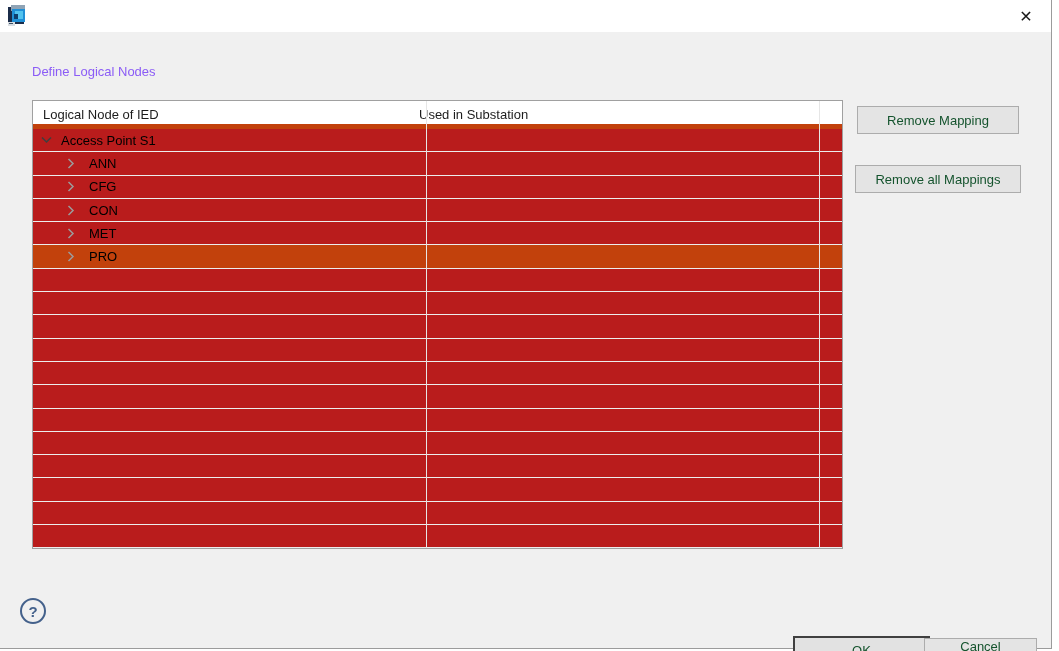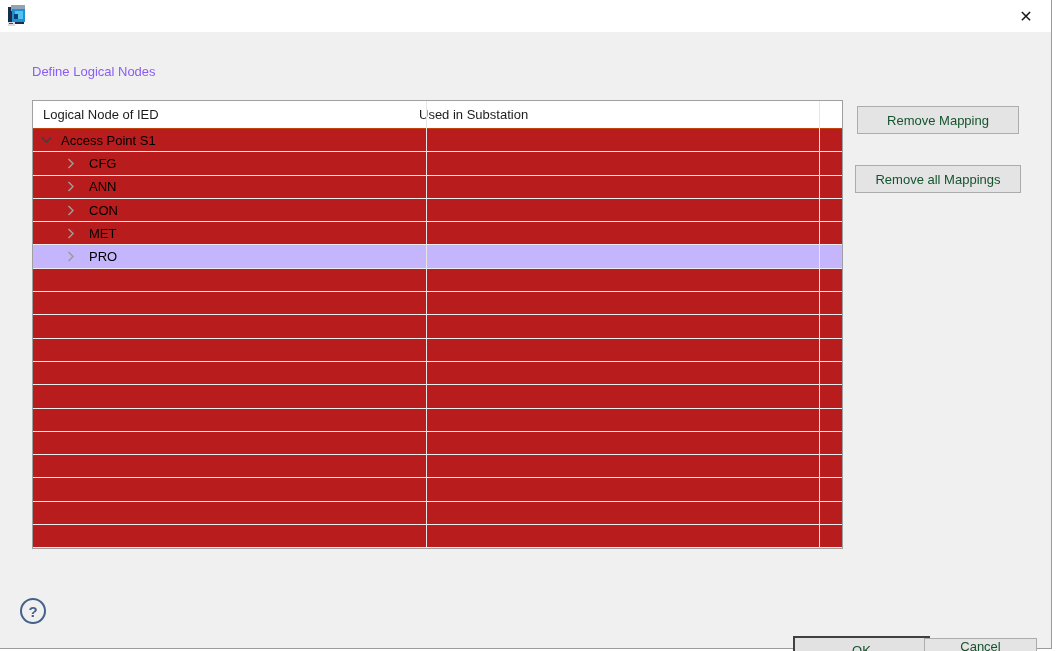--- a/index.html
+++ b/index.html
@@ -21,30 +21,30 @@
   
   #table {
     position:absolute; left:32px; top:100px; width:811px; height:449px;
     background:#ffffff; border:1px solid #a0a0a0; overflow:hidden;
   }
   #table-inner { position:relative; width:100%; height:100%; }
   .vline { position:absolute; top:0; bottom:0; width:1px; background:#e6e6e6; z-index:5; }
   #vline-1 { left:393px; }
   #vline-2 { left:786px; }
   #header-row {
-    position:relative; height:28px; border-bottom:1px solid #c2410c; background:#ffffff;
+    position:relative; height:28px; border-bottom:5px solid #c2410c; background:#ffffff;
   }
   .header-label { position:absolute; top:6px; font-size:13px; color:#1c1c1c; white-space:nowrap; }
   #col-header-1 { left:10px; }
   #col-header-2 { left:386px; }
   .row {
     position:relative; height:23.3px; border-bottom:1px solid #ededed;
     display:flex; align-items:center; background:#b91c1c;
   }
-  .row.selected { background:#c4b5fd; }
+  .row.selected { background:#c2410c; }
   .chev { position:absolute; display:flex; align-items:center; }
   .lvl0 .chev { left:8px; }
   .lvl1 .chev { left:34px; }
   .row-label { position:absolute; font-size:13px; color:#000000; white-space:nowrap; }
   .lvl0 .row-label { left:28px; }
   .lvl1 .row-label { left:56px; }
   
   .win-btn {
     position:absolute; background:#e4e4e4; border:1px solid #acacac;
     font-size:13px; color:#14532d; display:flex; align-items:center; justify-content:center;
@@ -99,29 +99,29 @@
               </svg>
             </span>
             <span class="row-label">Access Point S1</span>
           </div>
           <div class="row lvl1">
             <span class="chev">
               <svg width="8" height="11" viewBox="0 0 8 11">
                 <polyline points="1.5,1 6,5.5 1.5,10" fill="none" stroke="#9b9b9b" stroke-width="1.5"></polyline>
               </svg>
             </span>
-            <span class="row-label">CFG</span>
+            <span class="row-label">ANN</span>
           </div>
           <div class="row lvl1">
             <span class="chev">
               <svg width="8" height="11" viewBox="0 0 8 11">
                 <polyline points="1.5,1 6,5.5 1.5,10" fill="none" stroke="#9b9b9b" stroke-width="1.5"></polyline>
               </svg>
             </span>
-            <span class="row-label">ANN</span>
+            <span class="row-label">CFG</span>
           </div>
           <div class="row lvl1">
             <span class="chev">
               <svg width="8" height="11" viewBox="0 0 8 11">
                 <polyline points="1.5,1 6,5.5 1.5,10" fill="none" stroke="#9b9b9b" stroke-width="1.5"></polyline>
               </svg>
             </span>
             <span class="row-label">CON</span>
           </div>
           <div class="row lvl1">

